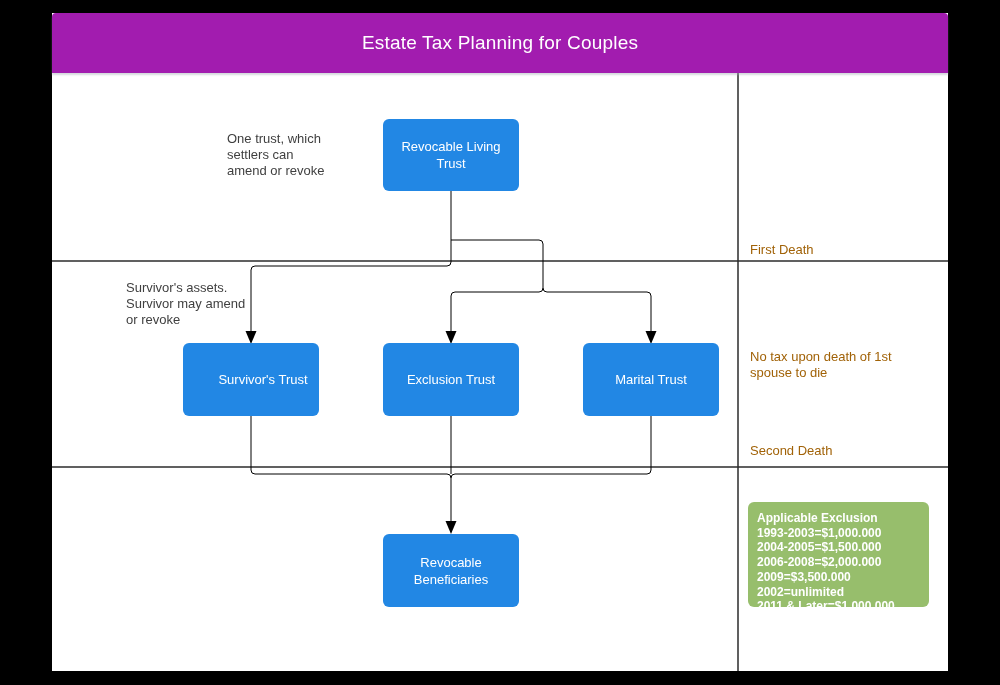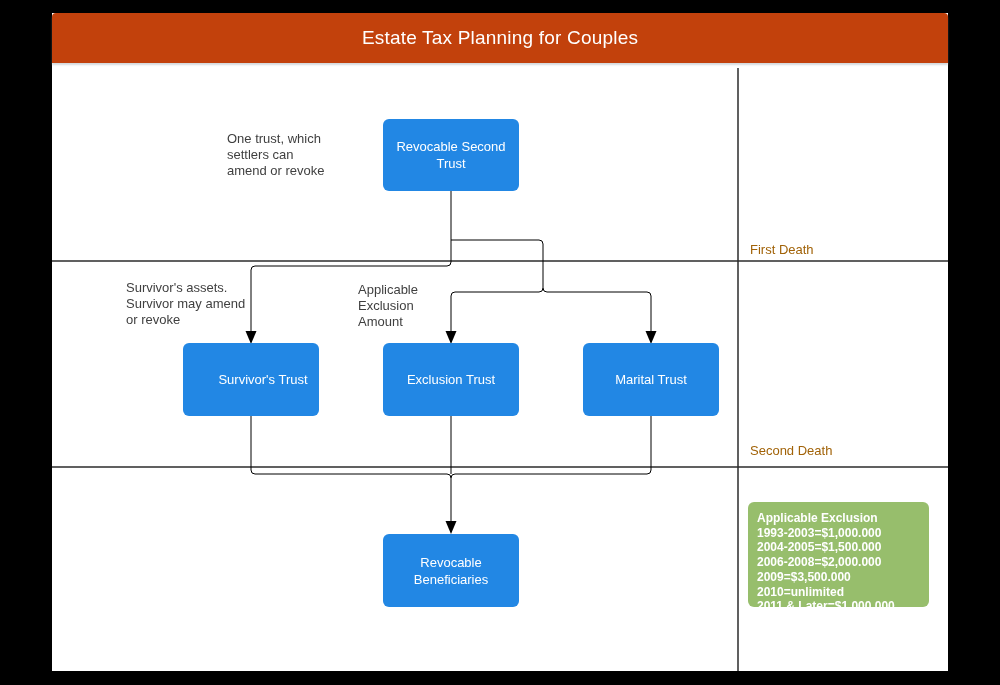--- a/index.html
+++ b/index.html
@@ -8,22 +8,22 @@
     background:#000000;
     font-family:"Liberation Sans", sans-serif;
     position:relative;
     overflow:hidden;
   }
   .canvas{
     position:absolute;left:52px;top:13px;width:896px;height:658px;
     background:#ffffff;
   }
   .titlebar{
-    position:absolute;left:0;top:0;width:896px;height:50px;
-    background:#c2410c;
+    position:absolute;left:0;top:0;width:896px;height:60px;
+    background:#a21caf;
     border-radius:4px 4px 0 0;
     display:flex;align-items:center;justify-content:center;
     box-shadow:0 2px 2px rgba(160,170,180,0.45);
   }
   .titlebar .title{
     color:#ffffff;font-size:19px;letter-spacing:0.2px;
   }
   svg.wires{position:absolute;left:0;top:0;}
   .node{
     position:absolute;
@@ -95,51 +95,50 @@
       <polygon points="599,331 593.5,318 604.5,318"></polygon>
       <polygon points="399,521 393.5,508 404.5,508"></polygon>
     </g>
   </svg>
 
   <div class="titlebar">
     <span class="title">Estate Tax Planning for Couples</span>
   </div>
 
   <div class="node revocable">
-    <span>Revocable Second Trust</span>
+    <span>Revocable Living Trust</span>
   </div>
   <div class="node survivors">
     <span>Survivor's Trust</span>
   </div>
   <div class="node exclusion">
     <span>Exclusion Trust</span>
   </div>
   <div class="node marital">
     <span>Marital Trust</span>
   </div>
   <div class="node residuary">
     <span>Revocable Beneficiaries</span>
   </div>
 
   <div class="annotation ann-one-trust">One trust, which
 settlers can
 amend or revoke</div>
   <div class="annotation ann-survivors-assets">Survivor's assets.
 Survivor may amend
 or revoke</div>
-  <div class="annotation ann-applicable">Applicable
-Exclusion
-Amount</div>
 
   <div class="side-label side-first">First Death</div>
+  <div class="side-label side-notax">No tax upon death of 1st
+spouse to die</div>
   <div class="side-label side-second">Second Death</div>
 
   <div class="green-note">
     <div>Applicable Exclusion</div>
     <div>1993-2003=$1,000.000</div>
     <div>2004-2005=$1,500.000</div>
     <div>2006-2008=$2,000.000</div>
     <div>2009=$3,500.000</div>
-    <div>2010=unlimited</div>
+    <div>2002=unlimited</div>
     <div>2011 &amp; Later=$1,000.000</div>
   </div>
 
 </div>
 
 </body></html>

